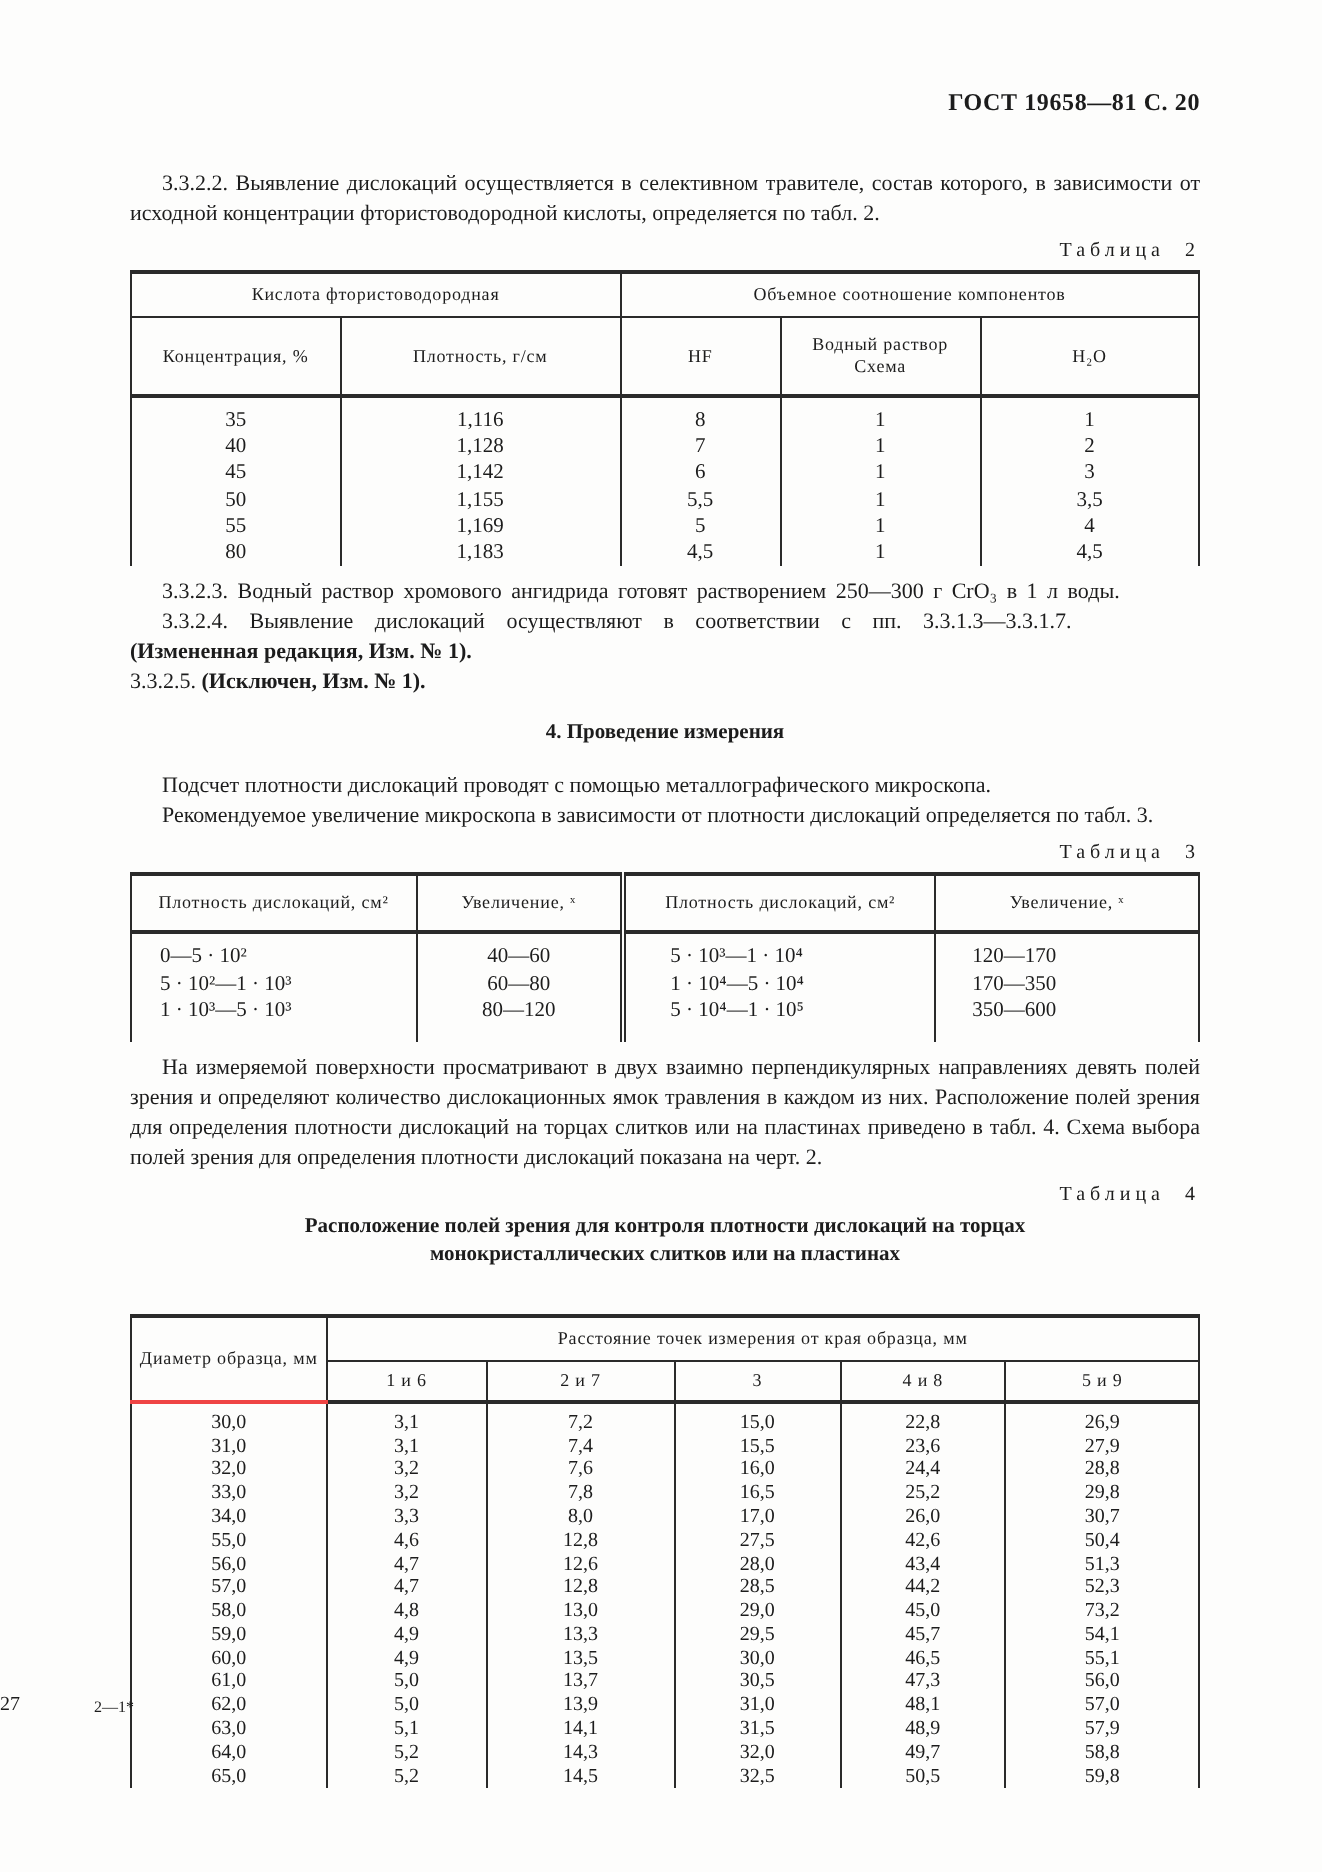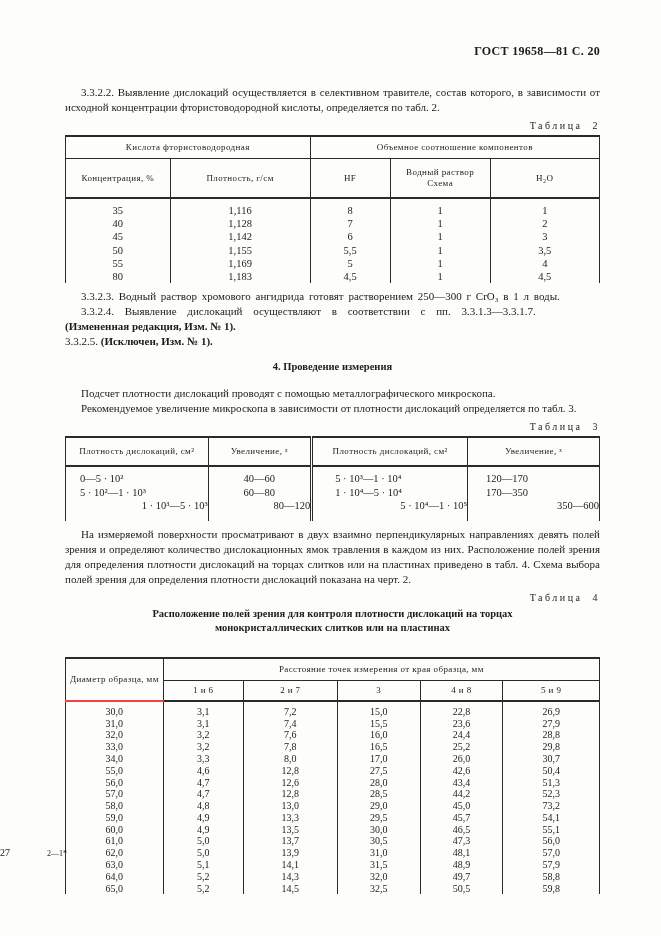--- a/index.html
+++ b/index.html
@@ -68,21 +68,21 @@
     line-height:11px;
     letter-spacing:.4px;
     padding:4px 2px;
   }
   tr.group-row th{border-bottom:1px solid #2a2a2a;padding:5px 2px;}
   tr.sub-row th{border-bottom:2px solid #2a2a2a;padding:8px 2px;}
   tbody td{font-size:10.5px;line-height:13.2px;}
   tbody tr:first-child td{padding-top:5px;}
   .t2 tbody td{line-height:13.2px;}
   .t3 tbody td{line-height:13.5px;}
-  .t3 tbody tr:last-child td{padding-bottom:8px;text-align:right;}
+  .t3 tbody tr:last-child td{padding-bottom:8px;}
   .t3 th.dbl, .t3 td.c3{border-left:3px double #2a2a2a;}
   .t3 tbody td:nth-child(1){text-align:left;padding-left:14px;}
   .t3 tbody td:nth-child(3){text-align:left;padding-left:22px;}
   .t3 tbody td:nth-child(4){text-align:left;padding-left:18px;}
   .t4 tbody td{font-size:10px;line-height:11.8px;}
   .t4 tr.sub-row th{padding:4px 2px;}
   .t4 tbody tr:first-child td{padding-top:4px;}
   .spacer-s{height:6px;}
   .footer-note{
     position:absolute;

